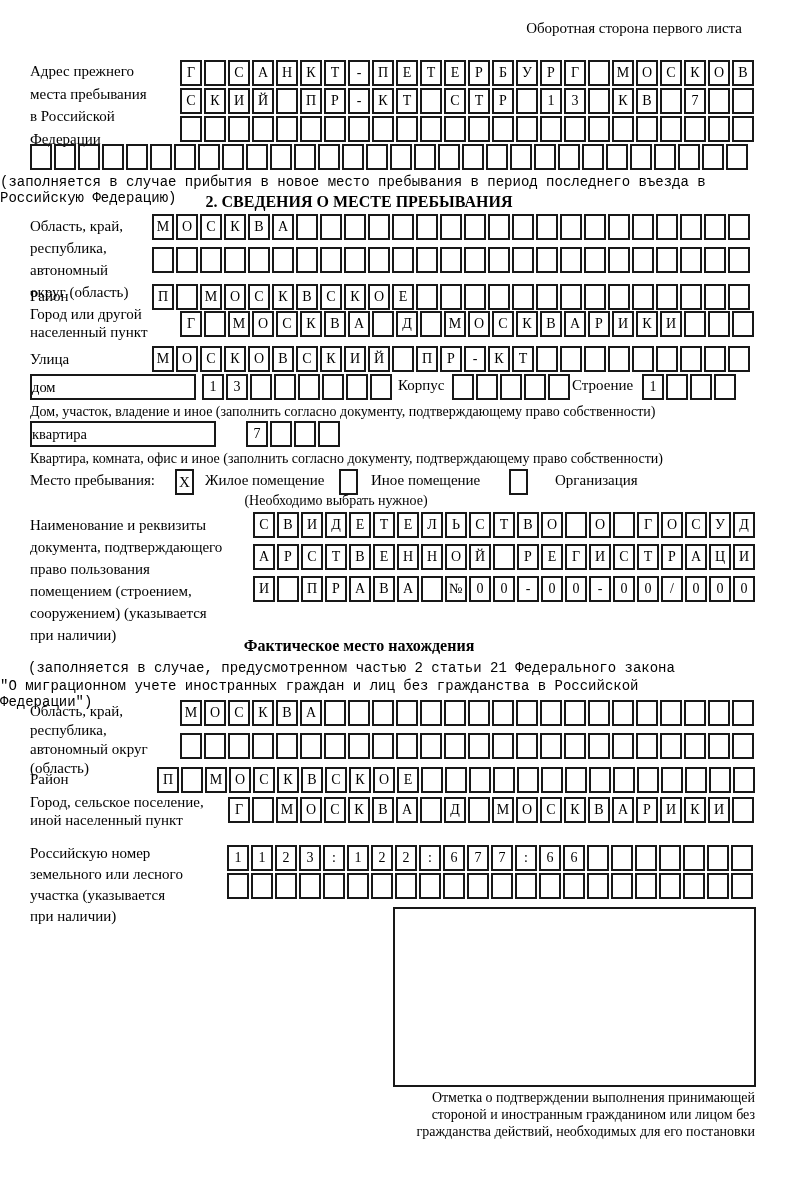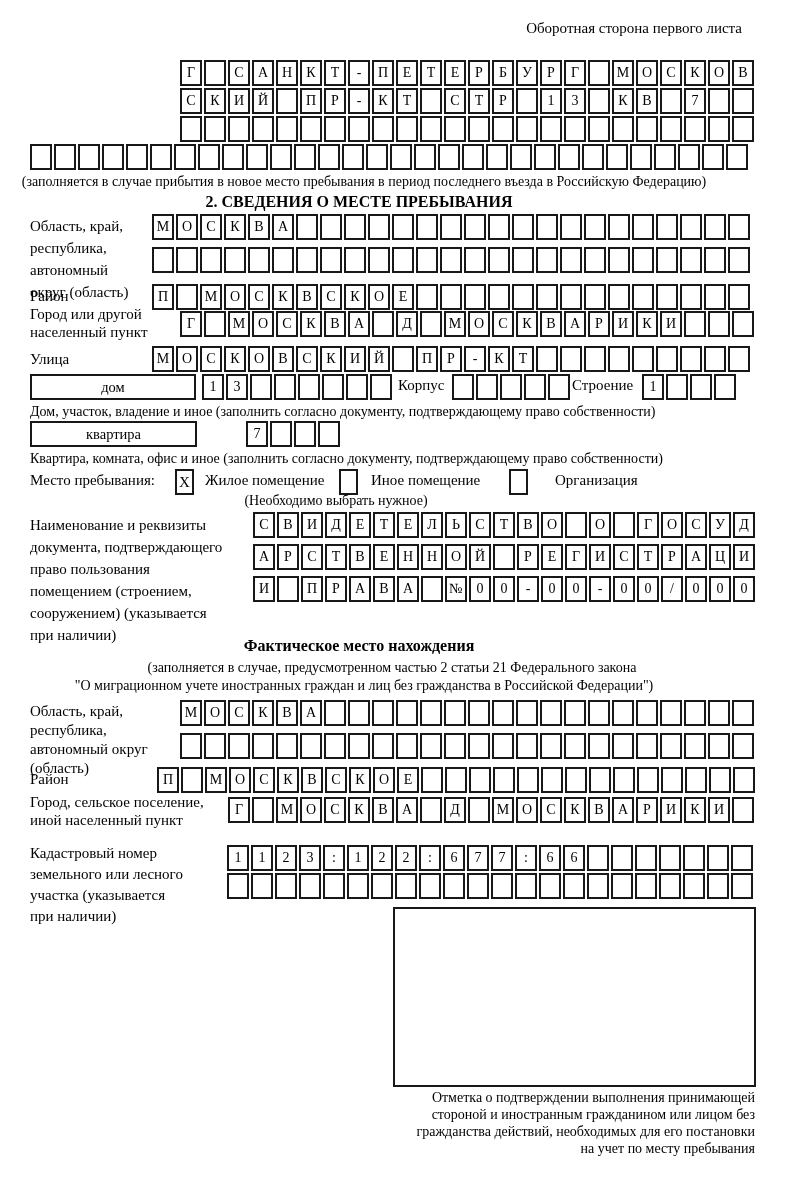--- a/index.html
+++ b/index.html
@@ -1,40 +1,46 @@
 <!DOCTYPE html>
 <html><head>
 <meta charset="utf-8">
 <style>
   html,body{margin:0;padding:0;background:#fff;}
   .page{position:relative;width:800px;height:1180px;background:#fff;
         font-family:"Liberation Serif","DejaVu Serif",serif;color:#000;overflow:hidden;}
   .lbl{position:absolute;font-size:15px;line-height:22px;}
   .lbl div{white-space:nowrap;}
   .cap{position:absolute;font-size:14px;white-space:nowrap;}
-  .center{left:0;width:728px;text-align:center;white-space:normal;}
+  .center{left:0;width:728px;white-space:normal;font-family:Liberation Mono, monospace;}
   .title{position:absolute;left:0;width:718px;text-align:center;font-weight:700;font-size:16px;}
   .row{position:absolute;white-space:nowrap;height:44px;}
   .cell{display:inline-block;width:22px;height:26px;border:2px solid #181818;box-sizing:border-box;
         margin-right:2px;text-align:center;font-size:14px;line-height:22px;vertical-align:top;}
   .wbox{position:absolute;height:26px;border:2px solid #181818;box-sizing:border-box;
-        text-align:center;font-size:14.5px;line-height:22px;}
+        text-align:left;font-size:14.5px;line-height:22px;}
   .checkbox{position:absolute;width:19px;height:26px;border:2px solid #181818;box-sizing:border-box;
         text-align:center;font-size:15px;line-height:22px;}
   .txt{position:absolute;font-size:15px;white-space:nowrap;}
   .stamp{position:absolute;border:2px solid #181818;background:#fff;}
   .stamp-cap{position:absolute;font-size:14px;line-height:17px;text-align:right;}
 </style>
 </head>
 <body>
 
 <div class="page">
 
   <div class="cap" style="top:20px;right:58px;font-size:15px;">Оборотная сторона первого листа</div>
 
+  <div class="lbl" style="left:30px;top:60px;line-height:22.5px;">
+      <div>Адрес прежнего</div>
+      <div>места пребывания</div>
+      <div>в Российской</div>
+      <div>Федерации</div>
+    </div>
   <div class="row" style="left:180px;top:60px;"><span class="cell">Г</span><span class="cell"></span><span class="cell">С</span><span class="cell">А</span><span class="cell">Н</span><span class="cell">К</span><span class="cell">Т</span><span class="cell">-</span><span class="cell">П</span><span class="cell">Е</span><span class="cell">Т</span><span class="cell">Е</span><span class="cell">Р</span><span class="cell">Б</span><span class="cell">У</span><span class="cell">Р</span><span class="cell">Г</span><span class="cell"></span><span class="cell">М</span><span class="cell">О</span><span class="cell">С</span><span class="cell">К</span><span class="cell">О</span><span class="cell">В</span></div>
   <div class="row" style="left:180px;top:88px;"><span class="cell">С</span><span class="cell">К</span><span class="cell">И</span><span class="cell">Й</span><span class="cell"></span><span class="cell">П</span><span class="cell">Р</span><span class="cell">-</span><span class="cell">К</span><span class="cell">Т</span><span class="cell"></span><span class="cell">С</span><span class="cell">Т</span><span class="cell">Р</span><span class="cell"></span><span class="cell">1</span><span class="cell">3</span><span class="cell"></span><span class="cell">К</span><span class="cell">В</span><span class="cell"></span><span class="cell">7</span><span class="cell"></span><span class="cell"></span></div>
   <div class="row" style="left:180px;top:116px;"><span class="cell"></span><span class="cell"></span><span class="cell"></span><span class="cell"></span><span class="cell"></span><span class="cell"></span><span class="cell"></span><span class="cell"></span><span class="cell"></span><span class="cell"></span><span class="cell"></span><span class="cell"></span><span class="cell"></span><span class="cell"></span><span class="cell"></span><span class="cell"></span><span class="cell"></span><span class="cell"></span><span class="cell"></span><span class="cell"></span><span class="cell"></span><span class="cell"></span><span class="cell"></span><span class="cell"></span></div>
   <div class="row" style="left:30px;top:144px;"><span class="cell"></span><span class="cell"></span><span class="cell"></span><span class="cell"></span><span class="cell"></span><span class="cell"></span><span class="cell"></span><span class="cell"></span><span class="cell"></span><span class="cell"></span><span class="cell"></span><span class="cell"></span><span class="cell"></span><span class="cell"></span><span class="cell"></span><span class="cell"></span><span class="cell"></span><span class="cell"></span><span class="cell"></span><span class="cell"></span><span class="cell"></span><span class="cell"></span><span class="cell"></span><span class="cell"></span><span class="cell"></span><span class="cell"></span><span class="cell"></span><span class="cell"></span><span class="cell"></span><span class="cell"></span></div>
   <div class="cap center" style="top:174px;">(заполняется в случае прибытия в новое место пребывания в период последнего въезда в Российскую Федерацию)</div>
 
   <div class="title" style="top:193px;">2. СВЕДЕНИЯ О МЕСТЕ ПРЕБЫВАНИЯ</div>
 
   <div class="lbl" style="left:30px;top:215px;line-height:22px;">
       <div>Область, край,</div>
@@ -58,21 +64,21 @@
   <div class="row" style="left:152px;top:346px;"><span class="cell">М</span><span class="cell">О</span><span class="cell">С</span><span class="cell">К</span><span class="cell">О</span><span class="cell">В</span><span class="cell">С</span><span class="cell">К</span><span class="cell">И</span><span class="cell">Й</span><span class="cell"></span><span class="cell">П</span><span class="cell">Р</span><span class="cell">-</span><span class="cell">К</span><span class="cell">Т</span><span class="cell"></span><span class="cell"></span><span class="cell"></span><span class="cell"></span><span class="cell"></span><span class="cell"></span><span class="cell"></span><span class="cell"></span><span class="cell"></span></div>
 
   <div class="wbox" style="left:30px;top:374px;width:166px;">дом</div>
   <div class="row" style="left:202px;top:374px;text-decoration:underline;"><span class="cell">1</span><span class="cell">3</span><span class="cell"></span><span class="cell"></span><span class="cell"></span><span class="cell"></span><span class="cell"></span><span class="cell"></span></div>
   <div class="txt" style="left:398px;top:377px;">Корпус</div>
   <div class="row" style="left:452px;top:374px;"><span class="cell"></span><span class="cell"></span><span class="cell"></span><span class="cell"></span><span class="cell"></span></div>
   <div class="txt" style="left:572px;top:377px;">Строение</div>
   <div class="row" style="left:642px;top:374px;"><span class="cell">1</span><span class="cell"></span><span class="cell"></span><span class="cell"></span></div>
   <div class="cap" style="left:30px;top:404px;">Дом, участок, владение и иное (заполнить согласно документу, подтверждающему право собственности)</div>
 
-  <div class="wbox" style="left:30px;top:421px;width:167px;">квартира</div>
+  <div class="wbox" style="left:30px;top:421px;width:186px;">квартира</div>
   <div class="row" style="left:246px;top:421px;"><span class="cell">7</span><span class="cell"></span><span class="cell"></span><span class="cell"></span></div>
   <div class="cap" style="left:30px;top:451px;">Квартира, комната, офис и иное (заполнить согласно документу, подтверждающему право собственности)</div>
 
   <div class="txt" style="left:30px;top:472px;">Место пребывания:</div>
   <div class="checkbox" style="left:175px;top:469px;">X</div>
   <div class="txt" style="left:205px;top:472px;">Жилое помещение</div>
   <div class="checkbox" style="left:339px;top:469px;"></div>
   <div class="txt" style="left:371px;top:472px;">Иное помещение</div>
   <div class="checkbox" style="left:509px;top:469px;"></div>
   <div class="txt" style="left:555px;top:472px;">Организация</div>
@@ -106,29 +112,28 @@
   <div class="txt" style="left:30px;top:771px;">Район</div>
   <div class="row" style="left:157px;top:767px;"><span class="cell">П</span><span class="cell"></span><span class="cell">М</span><span class="cell">О</span><span class="cell">С</span><span class="cell">К</span><span class="cell">В</span><span class="cell">С</span><span class="cell">К</span><span class="cell">О</span><span class="cell">Е</span><span class="cell"></span><span class="cell"></span><span class="cell"></span><span class="cell"></span><span class="cell"></span><span class="cell"></span><span class="cell"></span><span class="cell"></span><span class="cell"></span><span class="cell"></span><span class="cell"></span><span class="cell"></span><span class="cell"></span><span class="cell"></span></div>
 
   <div class="lbl" style="left:30px;top:793px;line-height:18px;">
       <div>Город, сельское поселение,</div>
       <div>иной населенный пункт</div>
     </div>
   <div class="row" style="left:228px;top:797px;"><span class="cell">Г</span><span class="cell"></span><span class="cell">М</span><span class="cell">О</span><span class="cell">С</span><span class="cell">К</span><span class="cell">В</span><span class="cell">А</span><span class="cell"></span><span class="cell">Д</span><span class="cell"></span><span class="cell">М</span><span class="cell">О</span><span class="cell">С</span><span class="cell">К</span><span class="cell">В</span><span class="cell">А</span><span class="cell">Р</span><span class="cell">И</span><span class="cell">К</span><span class="cell">И</span><span class="cell"></span></div>
 
   <div class="lbl" style="left:30px;top:843px;line-height:21px;">
-      <div>Кадастровый номер</div>
+      <div>Российскую номер</div>
       <div>земельного или лесного</div>
       <div>участка (указывается</div>
       <div>при наличии)</div>
     </div>
   <div class="row" style="left:227px;top:845px;"><span class="cell">1</span><span class="cell">1</span><span class="cell">2</span><span class="cell">3</span><span class="cell">:</span><span class="cell">1</span><span class="cell">2</span><span class="cell">2</span><span class="cell">:</span><span class="cell">6</span><span class="cell">7</span><span class="cell">7</span><span class="cell">:</span><span class="cell">6</span><span class="cell">6</span><span class="cell"></span><span class="cell"></span><span class="cell"></span><span class="cell"></span><span class="cell"></span><span class="cell"></span><span class="cell"></span></div>
   <div class="row" style="left:227px;top:873px;"><span class="cell"></span><span class="cell"></span><span class="cell"></span><span class="cell"></span><span class="cell"></span><span class="cell"></span><span class="cell"></span><span class="cell"></span><span class="cell"></span><span class="cell"></span><span class="cell"></span><span class="cell"></span><span class="cell"></span><span class="cell"></span><span class="cell"></span><span class="cell"></span><span class="cell"></span><span class="cell"></span><span class="cell"></span><span class="cell"></span><span class="cell"></span><span class="cell"></span></div>
 
   <div class="stamp" style="left:393px;top:907px;width:359px;height:176px;"></div>
   <div class="stamp-cap" style="left:390px;top:1089px;width:365px;">
       <div>Отметка о подтверждении выполнения принимающей</div>
       <div>стороной и иностранным гражданином или лицом без</div>
       <div>гражданства действий, необходимых для его постановки</div>
-      <div>на учет по месту пребывания</div>
     </div>
 
 </div>
 
 </body></html>

